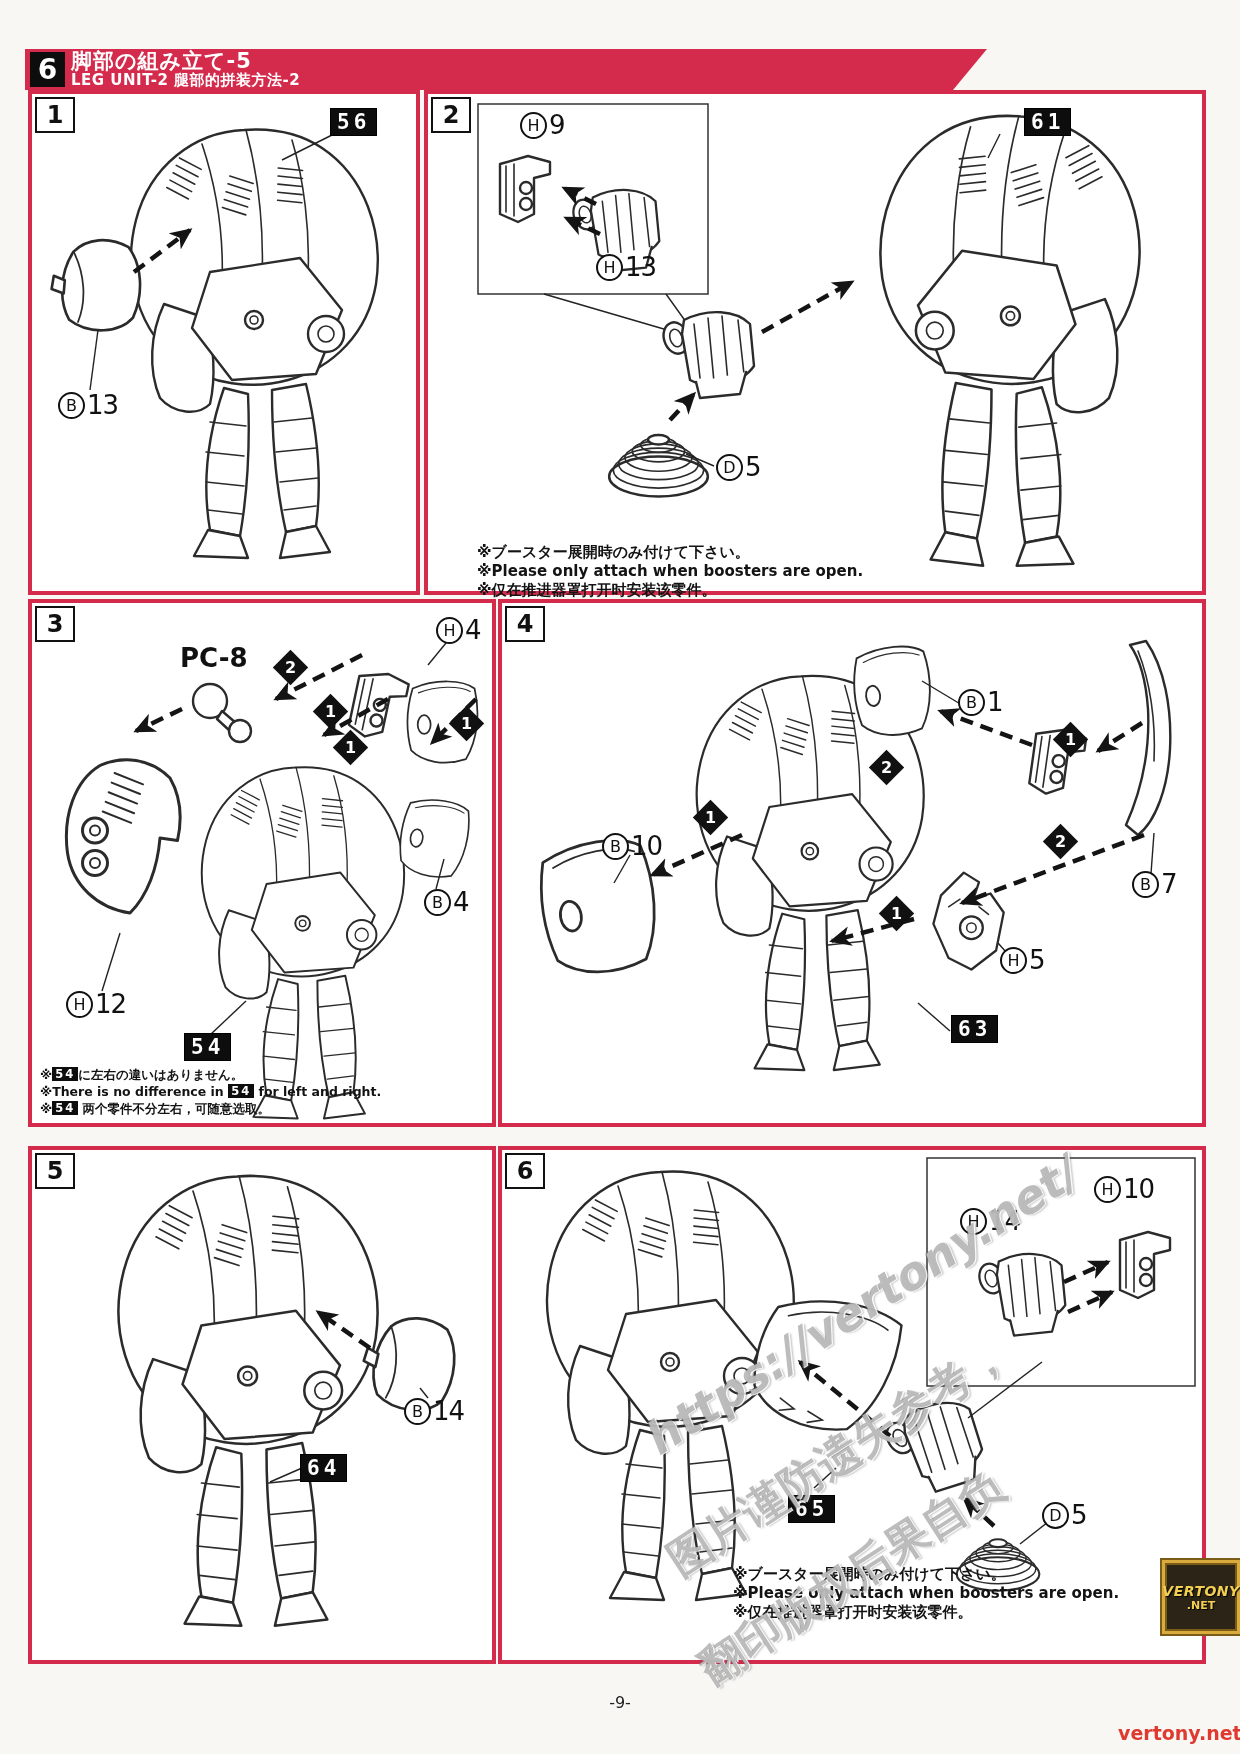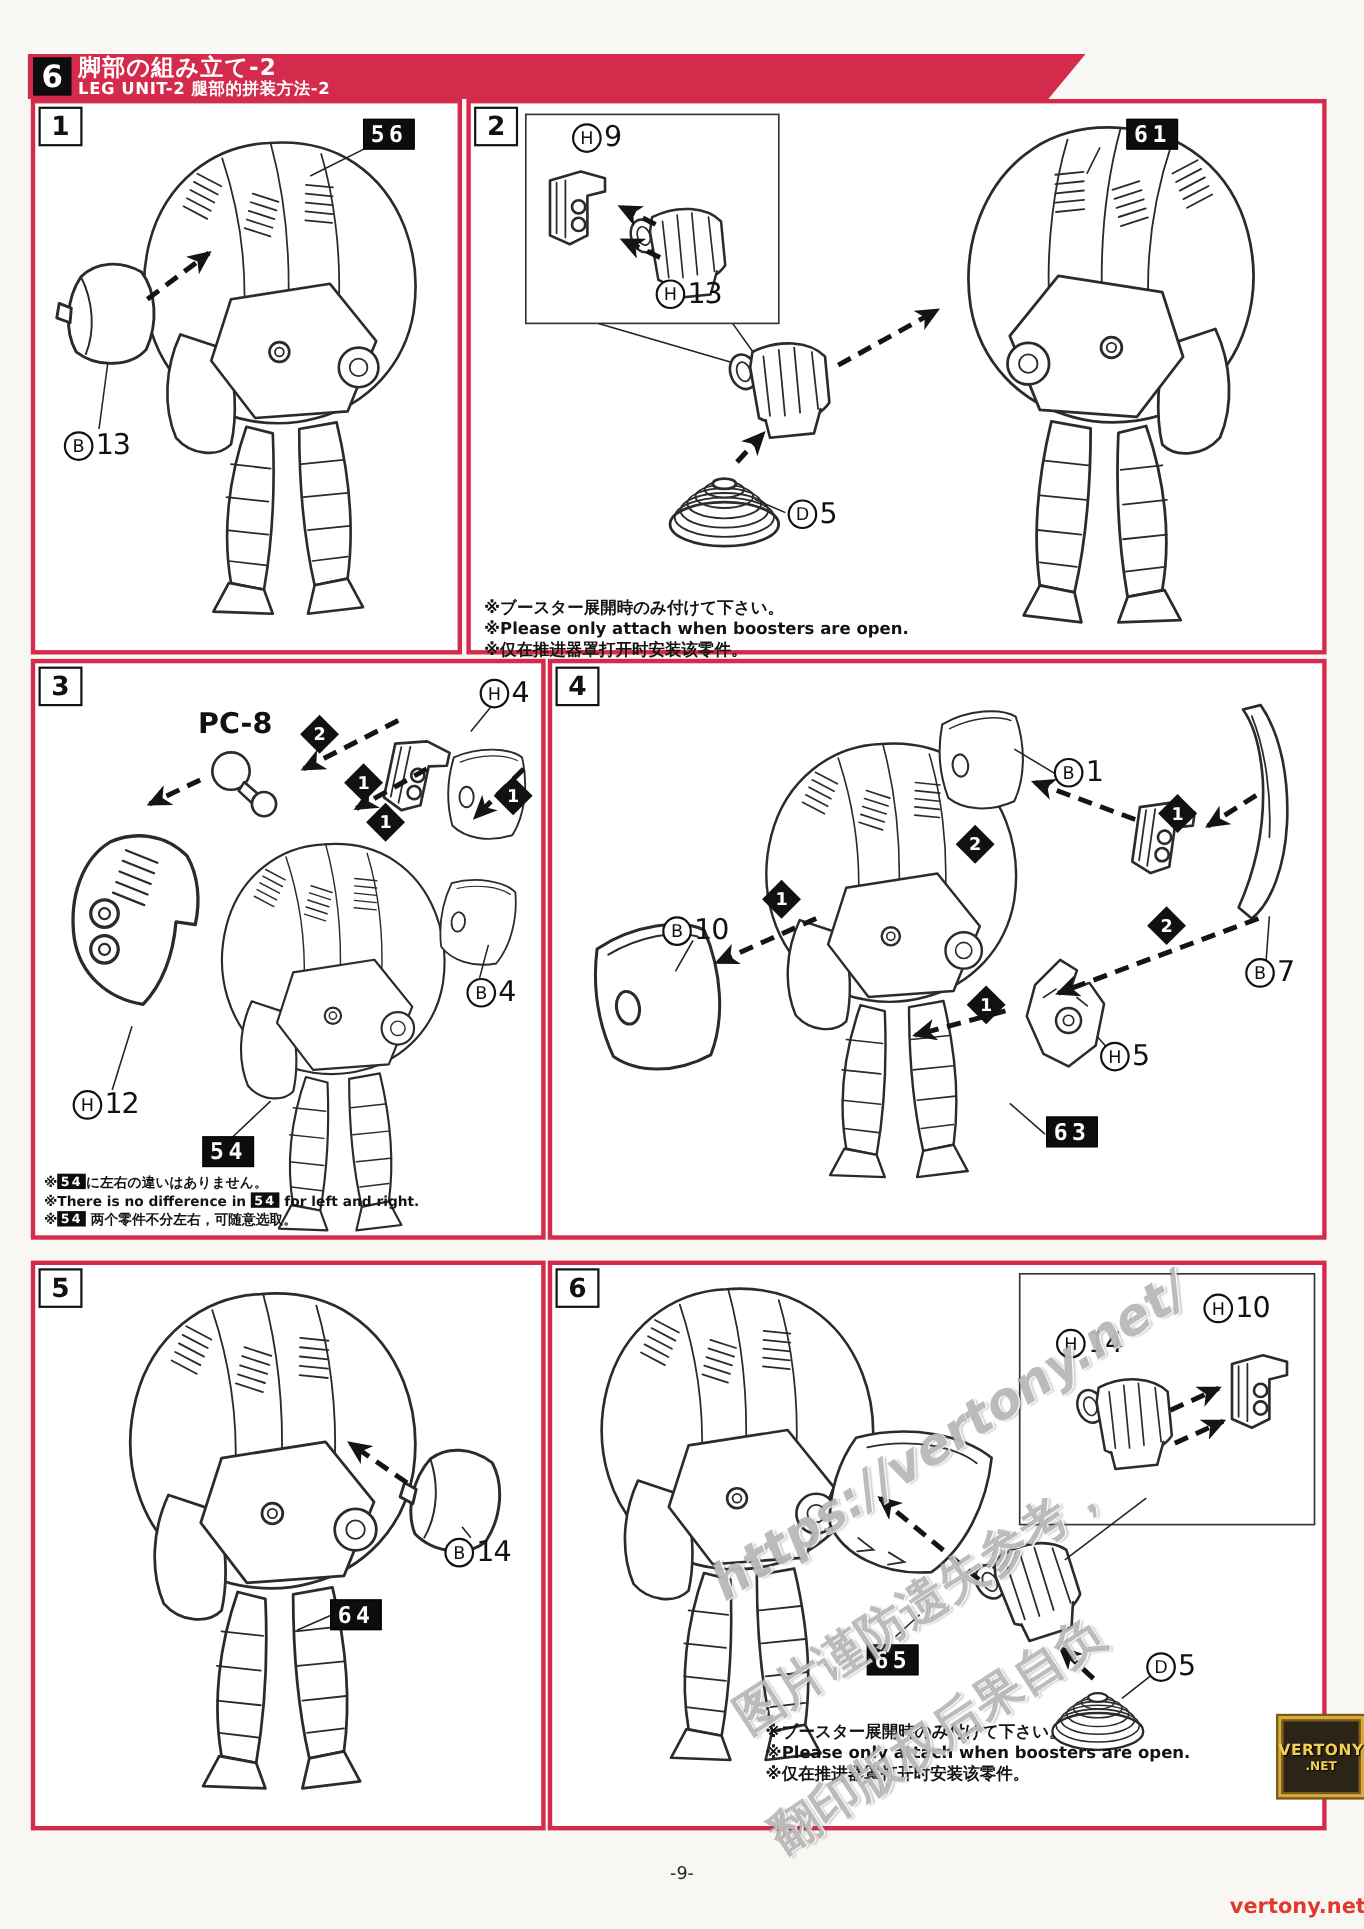--- a/index.html
+++ b/index.html
@@ -29,40 +29,40 @@
         padding:1px 6px;letter-spacing:4px;border:1.5px solid #000;z-index:4;
         font-family:"DejaVu Sans Mono","Liberation Mono",monospace;}
   .ptext{position:absolute;font-size:26px;font-weight:700;z-index:4;}
   
   .diamond{position:absolute;width:25px;height:25px;background:#111;transform:rotate(45deg);
         display:flex;align-items:center;justify-content:center;z-index:4;}
   .diamond span{transform:rotate(-45deg);color:#fff;font-weight:bold;font-size:16px;}
   
   .notes{position:absolute;z-index:4;font-weight:600;color:#131313;}
   .notes div{margin:0 0 3px 0;white-space:nowrap;}
-  .n-lg div{font-size:15px;line-height:16px;}
+  .n-lg div{font-size:15px;line-height:16px;margin-left:37px;}
   .n-sm div{font-size:12.5px;line-height:14px;margin-bottom:2px;}
   .minibox{display:inline-block;background:#0d0d0d;color:#fff;font-weight:bold;
         padding:0 3px;font-size:11.5px;letter-spacing:2px;vertical-align:1px;}
   
   svg .ln{fill:#fff;stroke:#2b2b2b;stroke-width:2.4;stroke-linejoin:round;stroke-linecap:round;}
   svg .nf{fill:none;stroke:#2b2b2b;stroke-width:1.6;stroke-linecap:round;}
   svg .dash{stroke:#141414;stroke-width:4.5;stroke-dasharray:13 8;fill:none;}
   svg .lead{stroke:#222;stroke-width:1.4;fill:none;}
   svg .ibox{fill:#fff;stroke:#333;stroke-width:1.5;}
   
   .wm{position:absolute;transform:rotate(-33deg);transform-origin:left top;white-space:nowrap;
       color:rgba(110,110,110,0.45);text-shadow:1px 1px 0 rgba(255,255,255,.9),2px 2px 2px rgba(90,90,90,.35);
       font-weight:bold;z-index:8;pointer-events:none;}
   .wm-url{font-size:46px;font-style:italic;}
   .wm-cn{font-size:44px;font-family:"DejaVu Serif","Liberation Serif",serif;}
   .badge{position:absolute;left:1162px;top:1560px;width:72px;height:68px;background:#2c2517;
       border:3px solid #d8ab3c;box-shadow:0 0 0 2px #7a5c18,inset 0 0 0 2px #7a5c18;
       display:flex;flex-direction:column;align-items:center;justify-content:center;z-index:9;}
-  .badge .b1{color:#f3cf52;font-weight:bold;font-size:14px;letter-spacing:.5px;text-shadow:1px 1px 1px #000;}
+  .badge .b1{color:#f3cf52;font-weight:bold;font-size:14px;letter-spacing:.5px;text-shadow:1px 1px 1px #000;font-style:italic;}
   .badge .b2{color:#f3cf52;font-weight:bold;font-size:11px;text-shadow:1px 1px 1px #000;}
   .footer-page{position:absolute;left:0;right:0;top:1693px;text-align:center;font-size:16px;color:#222;z-index:3;}
   .footer-site{position:absolute;left:1118px;top:1722px;font-size:19px;font-weight:bold;color:#e03a30;z-index:9;}
 </style>
 </head>
 <body>
 
 <div class="page">
 
   <svg width="0" height="0" style="position:absolute" aria-hidden="true">
@@ -153,21 +153,21 @@
         <path class="ln" d="M16,30 C60,6 110,4 140,18 C146,60 136,104 112,132 C70,146 30,136 12,112 C4,84 6,54 16,30 Z"></path>
         <path class="nf" d="M28,36 C64,18 106,16 128,26"></path>
         <path class="nf" d="M40,118 l16,7 l-14,5 M70,124 l16,5 l-14,6"></path>
       </g>
     </defs>
   </svg>
 
   <header class="hdr">
     <div class="hdr-num">6</div>
     <div class="hdr-titles">
-      <div class="hdr-t1">脚部の組み立て-2</div>
+      <div class="hdr-t1">脚部の組み立て-5</div>
       <div class="hdr-t2">LEG UNIT-2  腿部的拼装方法-2</div>
     </div>
   </header>
 
   <section class="panel" style="left:28px;top:90px;width:392px;height:505px;">
     <div class="pnum">1</div>
     <svg class="art" width="384" height="497" viewBox="0 0 384 497">
       <use href="#leg" transform="translate(70,28) scale(1.0)"></use>
       <use href="#cup" transform="translate(24,140) scale(1.1)"></use>
       <line class="lead" x1="302" y1="40" x2="250" y2="66"></line>

